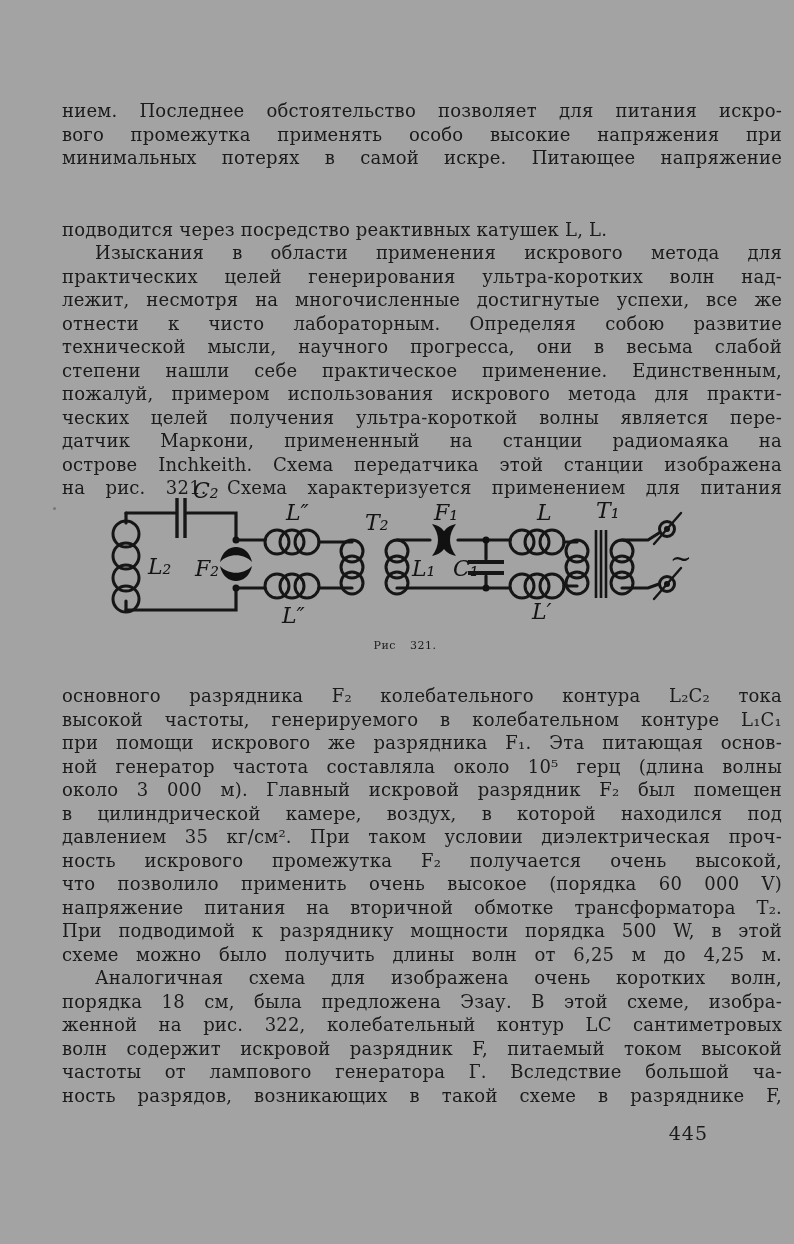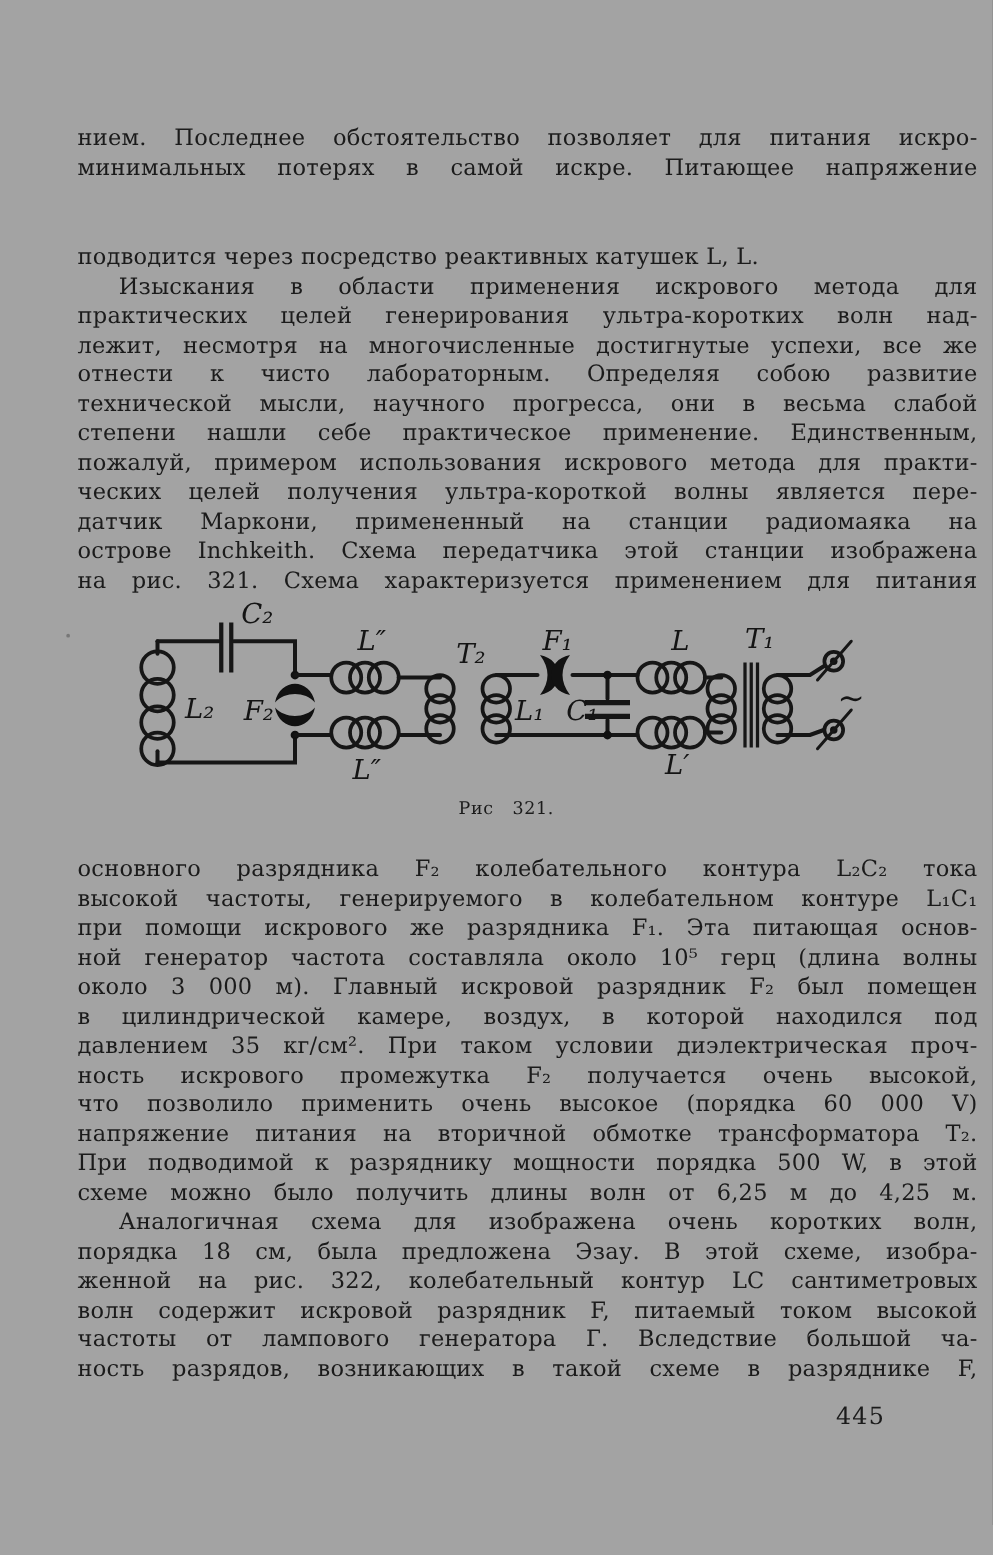--- a/index.html
+++ b/index.html
@@ -11,21 +11,21 @@
     overflow:hidden;
   }
   .tb { position:absolute; left:62px; width:720px; font-size:18px; line-height:23.5px; letter-spacing:0.2px; }
   .tb1 { top:99px; }
   .tb2 { top:684px; }
   .ln { height:23.5px; text-align:justify; text-align-last:justify; overflow:hidden; }
   .ln.end { text-align-last:left;margin-top:48px; }
   .ln.ind { text-indent:33px; }
   .caption {
     position:absolute; left:100px; top:639px; width:610px;
-    text-align:center; font-size:14px; word-spacing:10px; letter-spacing:0.5px;
+    text-align:center; font-size:11px; word-spacing:10px; letter-spacing:0.5px;
   }
   .folio { position:absolute; top:1122px; right:86px; font-size:19px; letter-spacing:1px; }
   .fig { position:absolute; left:100px; top:470px; }
   .fig .wire { stroke:#161616; stroke-width:3.2; fill:none; stroke-linecap:round; }
   .fig .coil { stroke:#161616; stroke-width:3; fill:none; }
   .fig .plate { stroke:#161616; stroke-width:3.4; fill:none; stroke-linecap:butt; }
   .fig .plate-th { stroke:#161616; stroke-width:4.2; fill:none; stroke-linecap:butt; }
   .fig .core { stroke:#161616; stroke-width:2.6; fill:none; }
   .fig .thin { stroke:#161616; stroke-width:2.4; fill:none; stroke-linecap:round; }
   .fig .blk { fill:#111; stroke:none; }
@@ -37,20 +37,21 @@
 </head>
 <body>
 
 <div class="page">
 
   <div class="speck"></div>
 
   <div class="tb tb1">
     <div>
       <div class="ln">нием. Последнее обстоятельство позволяет для питания искро-</div>
+      <div class="ln">вого промежутка применять особо высокие напряжения при</div>
       <div class="ln">минимальных потерях в самой искре. Питающее напряжение</div>
       <div class="ln end">подводится через посредство реактивных катушек L, L.</div>
     </div>
     <div>
       <div class="ln ind">Изыскания в области применения искрового метода для</div>
       <div class="ln">практических целей генерирования ультра-коротких волн над-</div>
       <div class="ln">лежит, несмотря на многочисленные достигнутые успехи, все же</div>
       <div class="ln">отнести к чисто лабораторным. Определяя собою развитие</div>
       <div class="ln">технической мысли, научного прогресса, они в весьма слабой</div>
       <div class="ln">степени нашли себе практическое применение. Единственным,</div>

